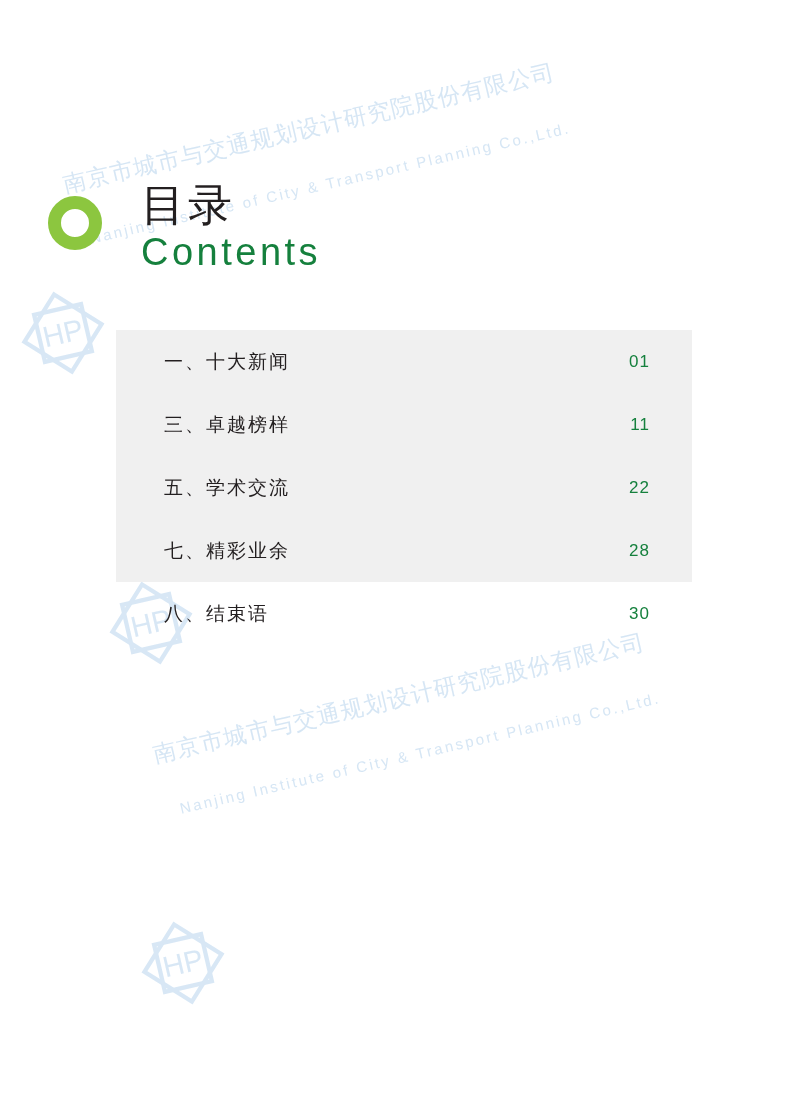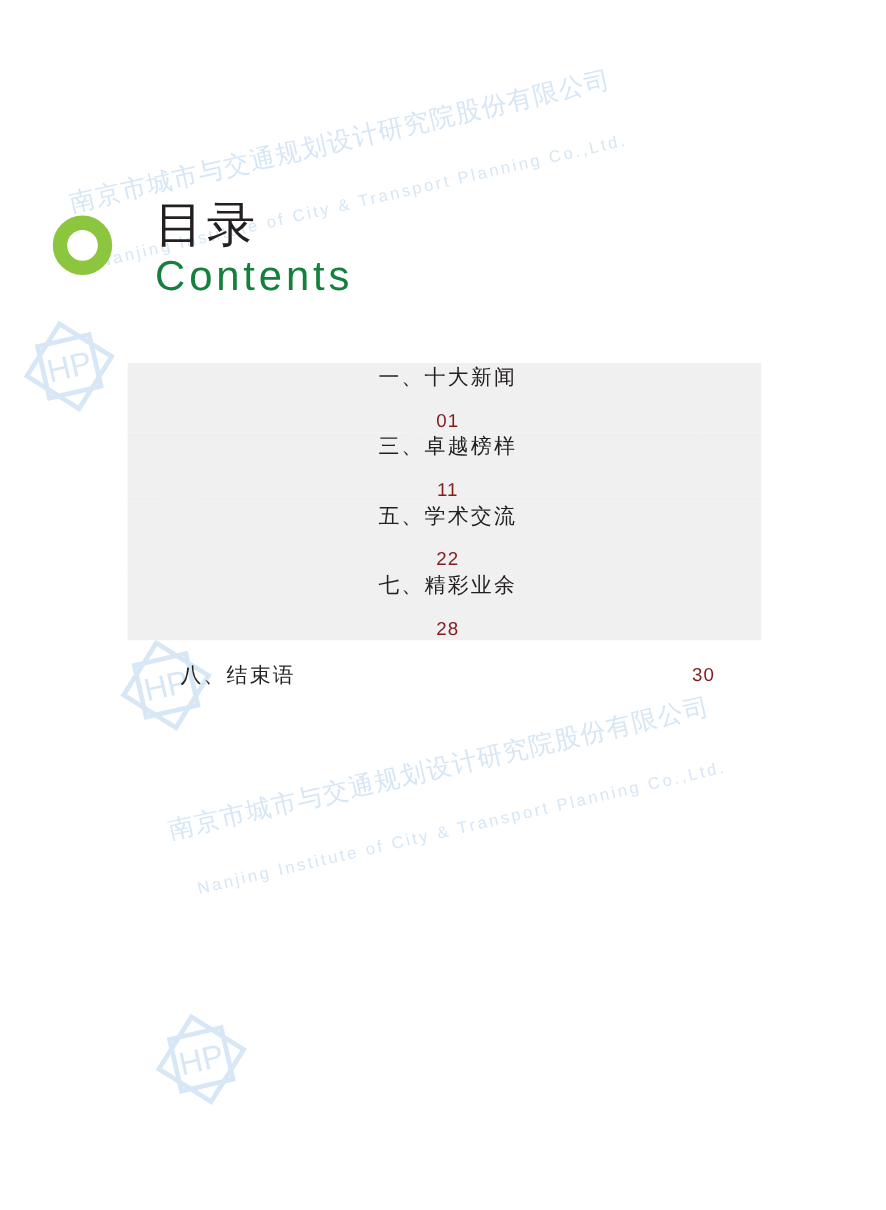--- a/index.html
+++ b/index.html
@@ -99,32 +99,31 @@
   .toc-row {
     height: 63px;
     display: flex;
     align-items: center;
     justify-content: space-between;
     padding: 0 42px 0 48px;
     box-sizing: border-box;
   }
   .toc-row.shaded {
     background: #f0f0f0;
-    flex-direction: column;
   }
   .toc-label {
     font-family: "DejaVu Sans", sans-serif;
     font-size: 19px;
     color: #231f20;
     letter-spacing: 2px;
   }
   .toc-page {
     font-family: "Liberation Sans", sans-serif;
     font-size: 17px;
-    color: #7f1d1d;
+    color: #15803d;
     letter-spacing: 1px;
   }
 </style>
 </head>
 <body>
 
 <div class="watermark-layer">
 
   <div class="wm-row wm-cn" style="left:60px; top:170px; transform: rotate(-13deg);">南京市城市与交通规划设计研究院股份有限公司</div>
   <div class="wm-row wm-en" style="left:88px; top:230px; transform: rotate(-13deg);">Nanjing Institute of City &amp; Transport Planning Co.,Ltd.</div>

